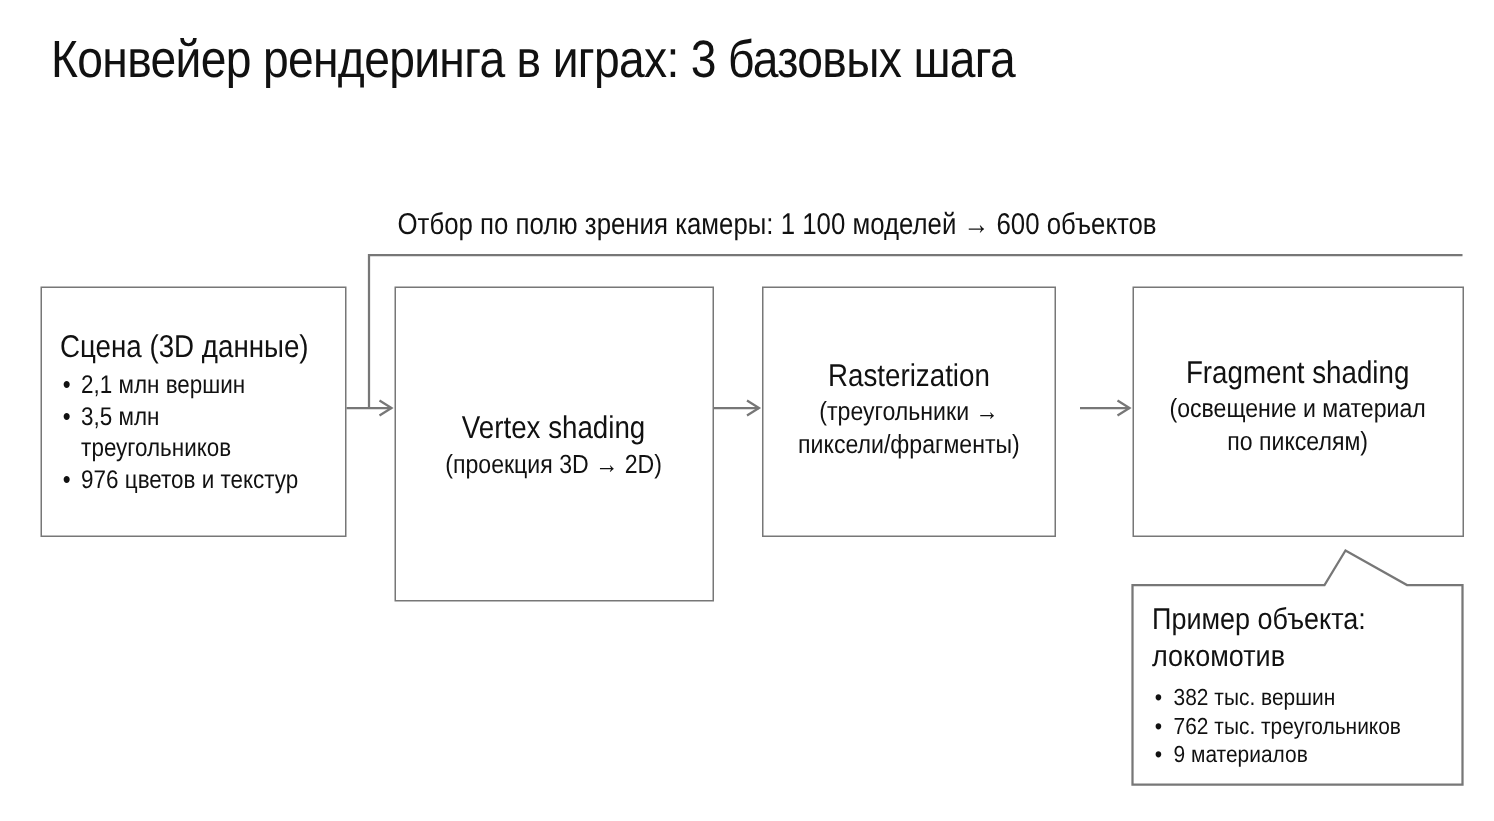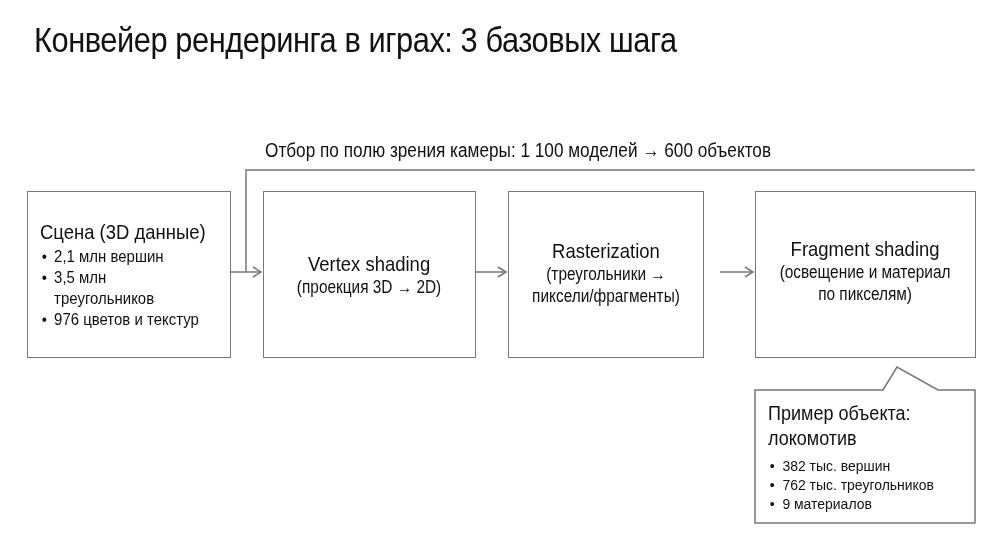--- a/index.html
+++ b/index.html
@@ -53,21 +53,21 @@
     <ul class="list" data-name="scene-stats-list">
       <li data-name="list-item">2,1 млн вершин</li>
       <li data-name="list-item">3,5 млн</li>
       <li data-name="list-item-continuation" style="padding-left:16px"><span>треугольников</span></li>
       <li data-name="list-item">976 цветов и текстур</li>
     </ul>
   </div>
 </div>
 <style>.list li[data-name="list-item-continuation"]::before{content:"";}</style>
 
-<div class="box" data-name="vertex-shading-box" style="left:263px; top:191px; width:213px; height:167px;align-items:center;">
+<div class="box" data-name="vertex-shading-box" style="left:263px; top:191px; width:213px; height:210px;align-items:center;">
   <div class="inner">
     <div class="head" data-name="step-title">Vertex shading</div>
     <div class="sub" data-name="step-description">(проекция 3D → 2D)</div>
   </div>
 </div>
 
 <div class="box" data-name="rasterization-box" style="left:508px; top:191px; width:196px; height:167px; padding-bottom:4px;">
   <div class="inner">
     <div class="head" data-name="step-title">Rasterization</div>
     <div class="sub" data-name="step-description">(треугольники →</div>

